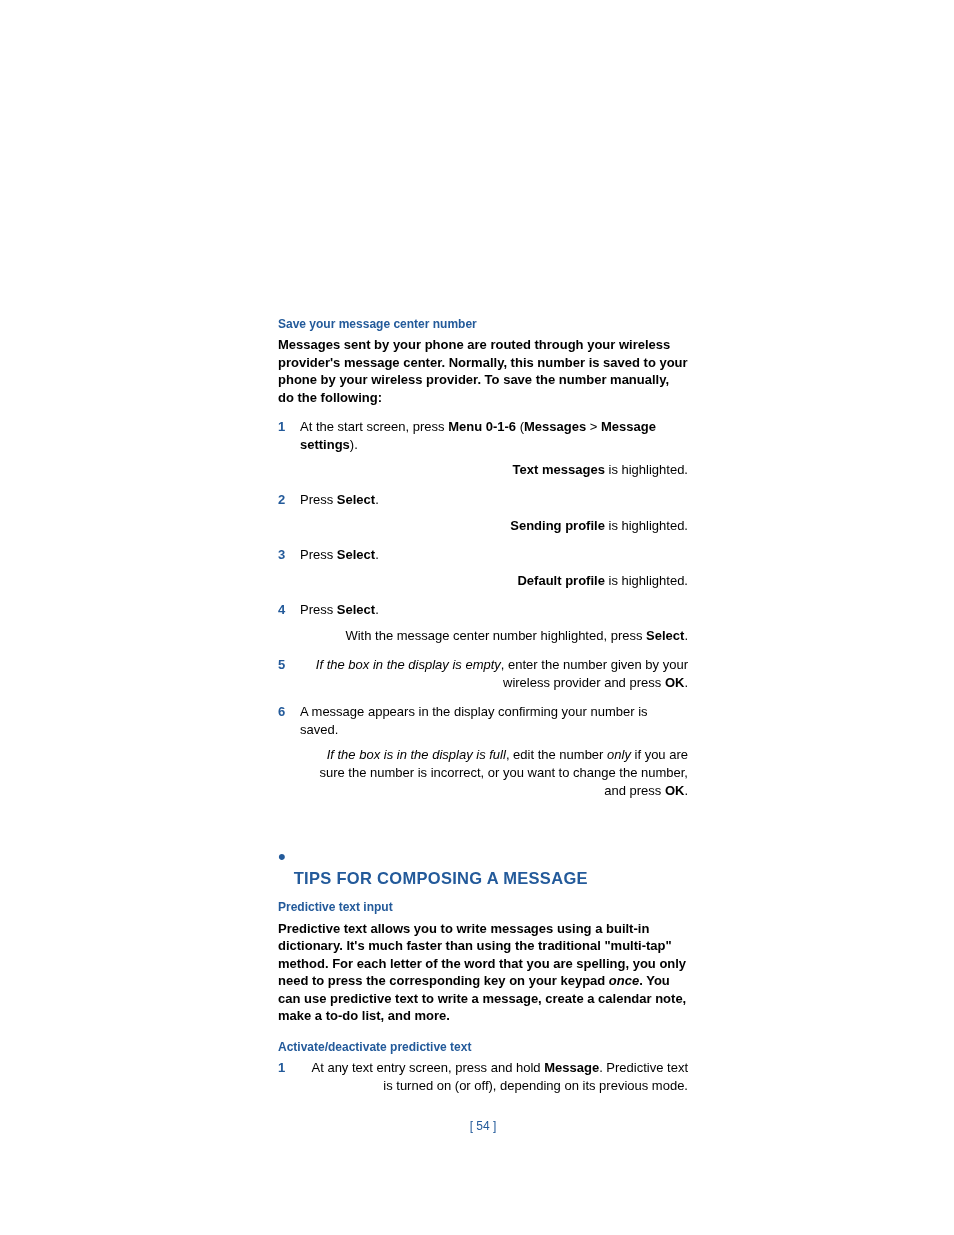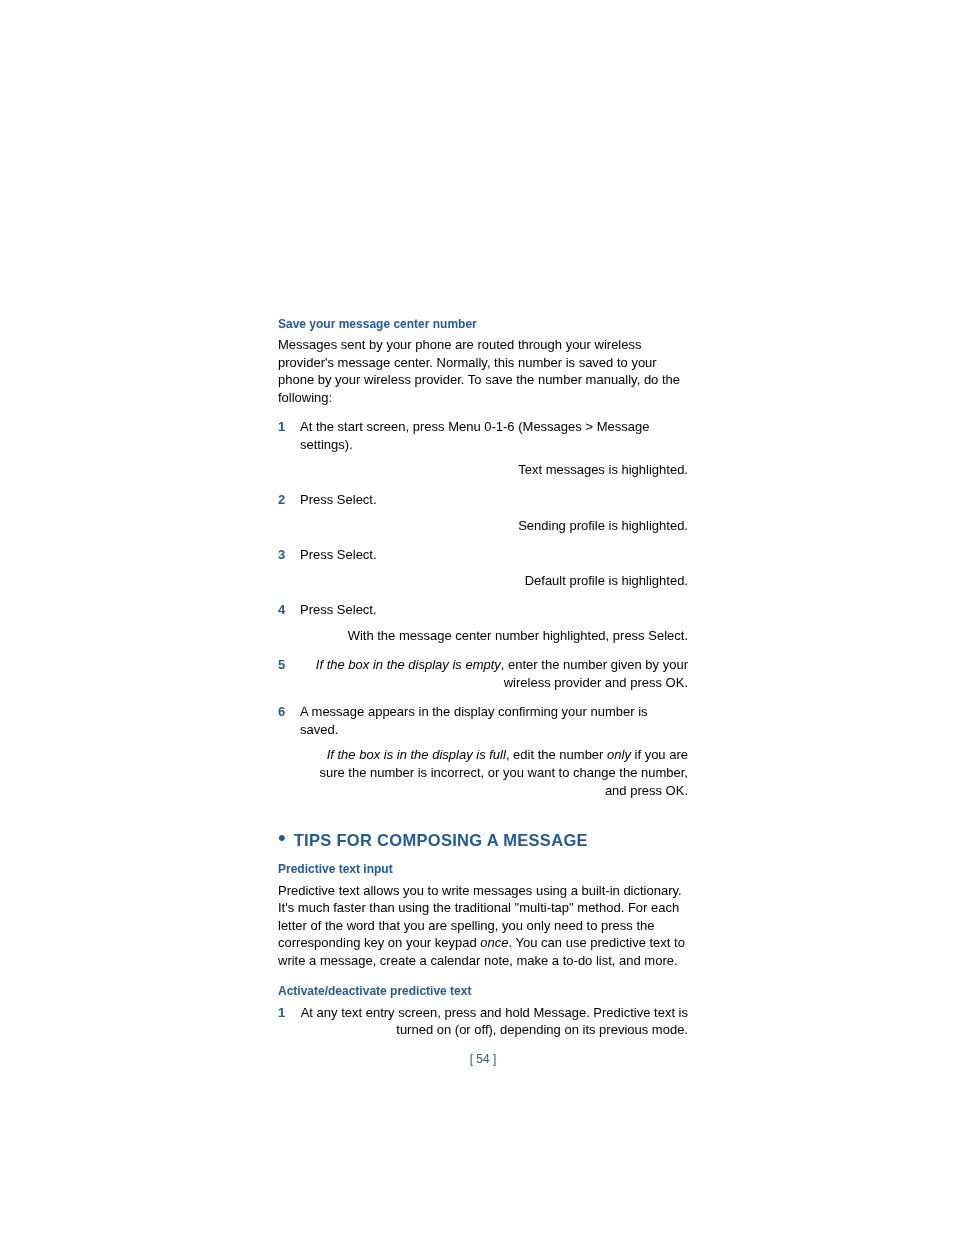--- a/index.html
+++ b/index.html
@@ -22,20 +22,21 @@
   }
   .h2 {
     color: #235a9a;
     font-weight: bold;
     font-size: 12px;
     margin: 0 0 4px 0;
     font-stretch: semi-condensed;
   }
   .para {
     margin: 0 0 12px 0;
+    font-weight: bold;
   }
   .step {
     display: flex;
     margin: 0 0 6px 0;
   }
   .step-num {
     color: #235a9a;
     font-weight: bold;
     width: 22px;
     flex-shrink: 0;
@@ -43,46 +44,47 @@
   .step-body {
     flex: 1;
   }
   .step-body p {
     margin: 0 0 8px 0;
   }
   .step-body p:last-child {
     margin-bottom: 6px;
     text-align: right;
   }
-  .bold { font-weight: normal; }
+  .bold { font-weight: bold; }
   .italic { font-style: italic; }
   .h1-row {
     display: flex;
     align-items: center;
     margin: 24px 0 10px 0;
   }
   .bullet {
     color: #235a9a;
     font-size: 22px;
     line-height: 1;
     margin-right: 8px;
     transform: translateY(-2px);
   }
   .h1 {
     color: #235a9a;
     font-weight: bold;
     font-size: 16.5px;
     letter-spacing: 0.3px;
     font-stretch: semi-condensed;
+    margin-top: 38px;
   }
   .page-num {
     color: #235a9a;
     font-size: 12px;
     text-align: center;
-    margin-top: 6px;
+    margin-top: 18px;
   }
 </style>
 </head>
 <body>
 
 <div class="page">
 
   <div class="h2">Save your message center number</div>
   <p class="para">Messages sent by your phone are routed through your wireless provider's message center. Normally, this number is saved to your phone by your wireless provider. To save the number manually, do the following:</p>
 

